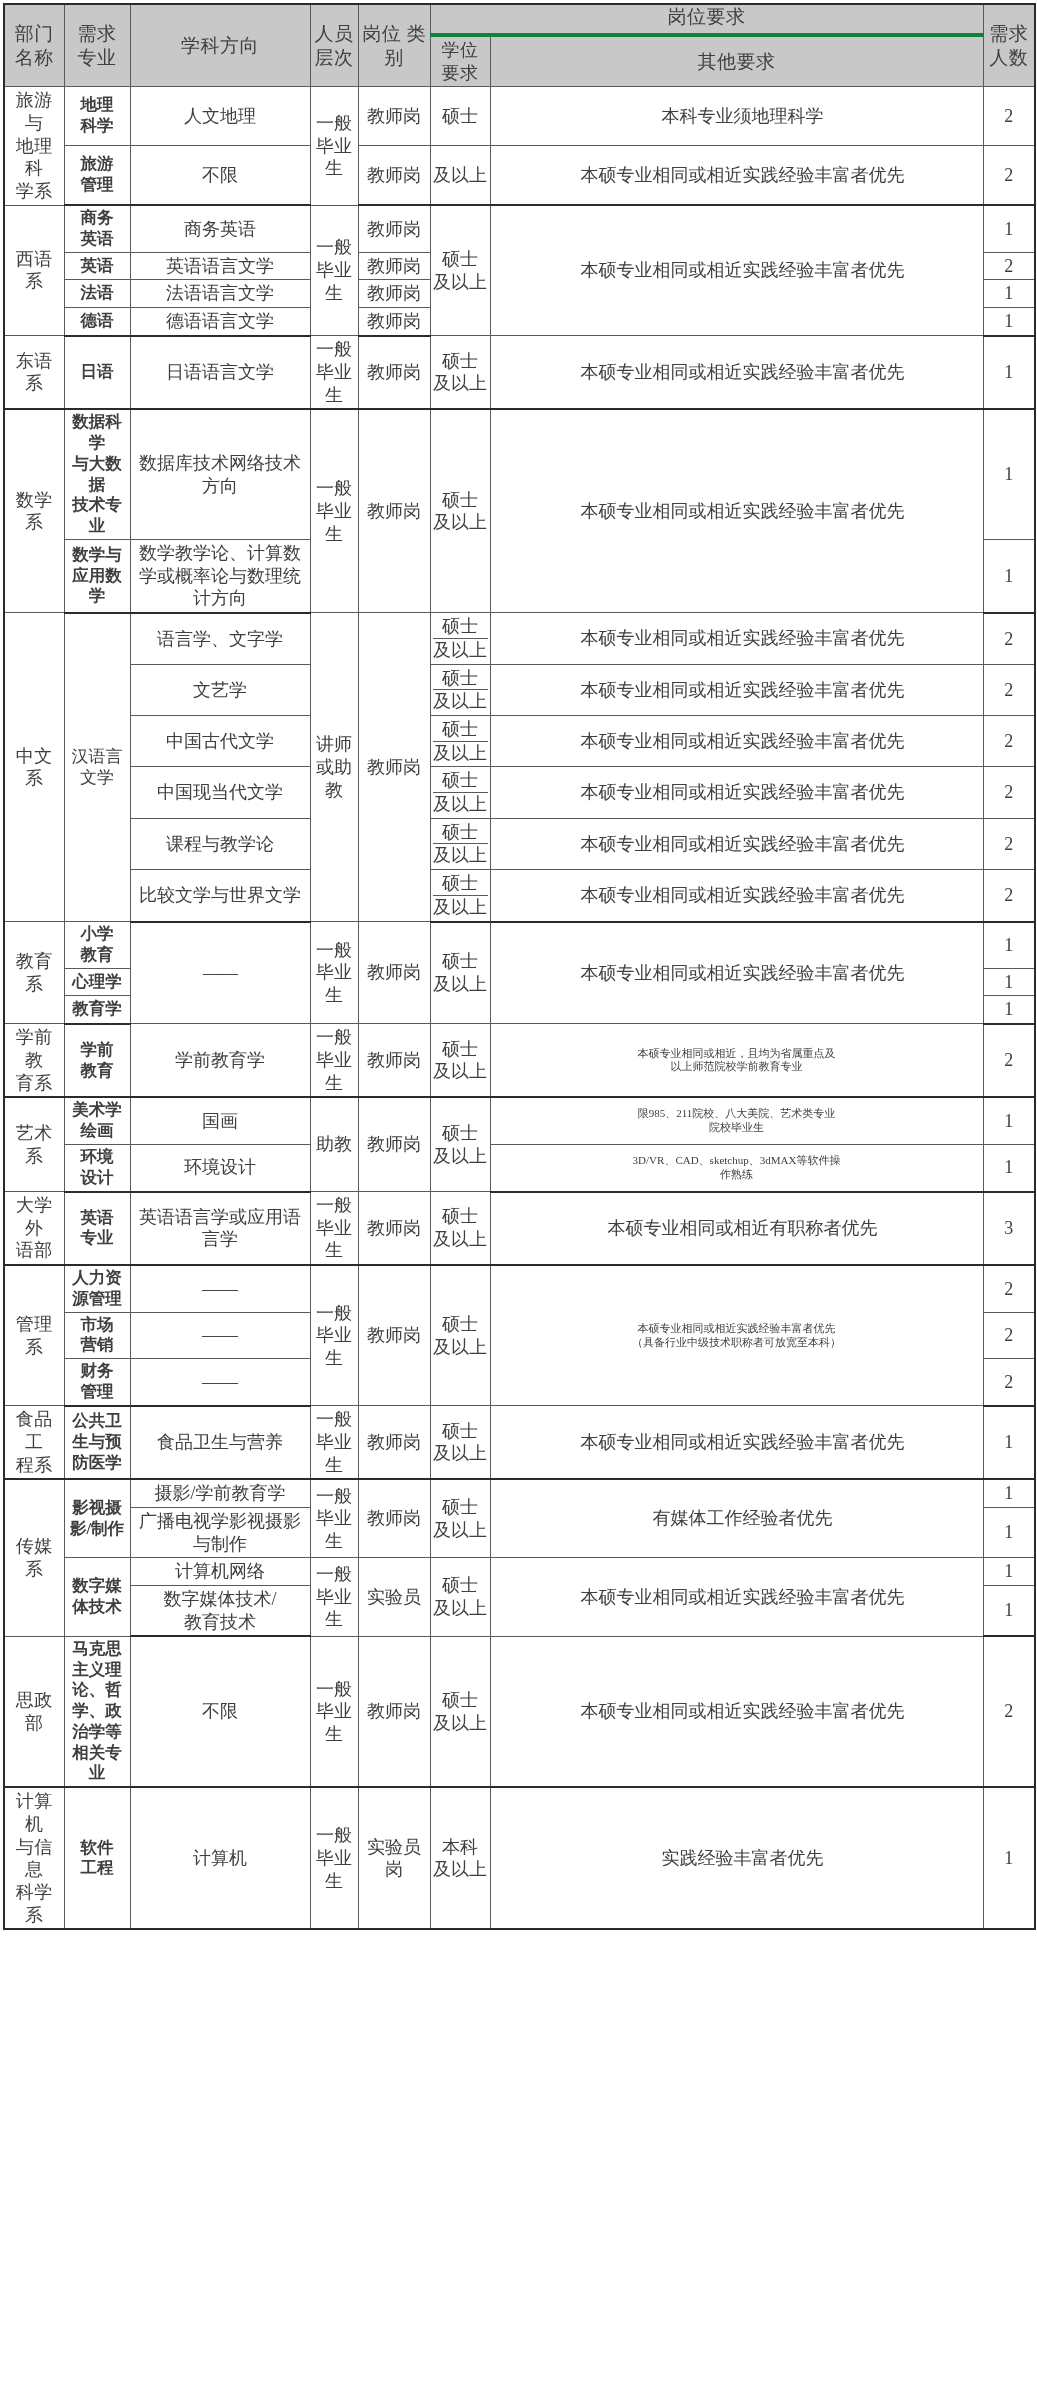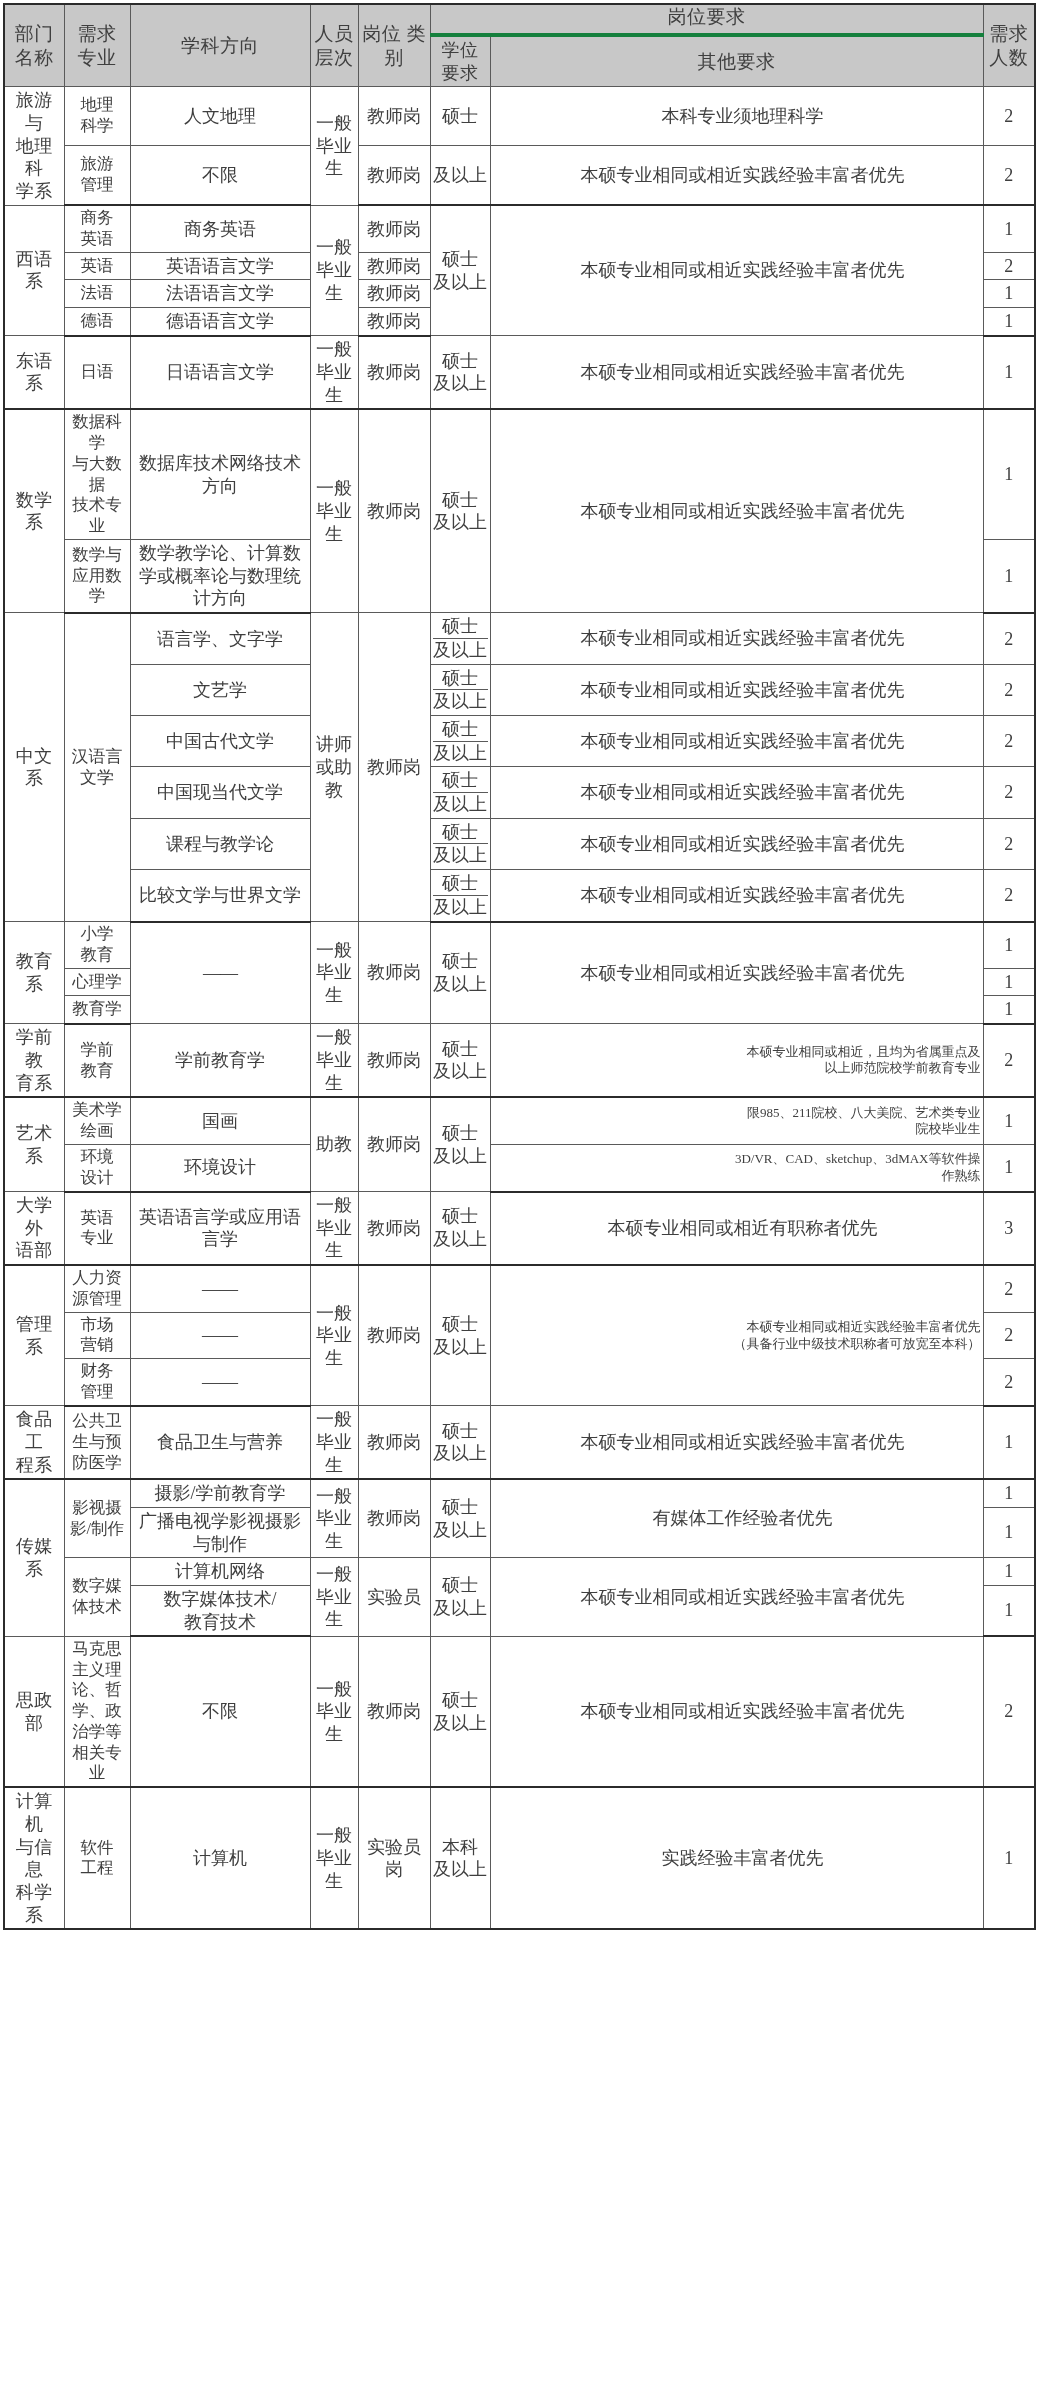--- a/index.html
+++ b/index.html
@@ -51,24 +51,24 @@
     border-bottom: 4px solid #15803d;
     font-family: Liberation Mono, monospace;
   }
   thead th.deg { font-size: 18px; }
   tbody td { font-size: 18px; background: #ffffff; }
   tbody tr td.dept {
     font-size: 18px;
     letter-spacing: 0.5px;
   }
   tbody td.major { font-size: 17px; text-align: center; }
-  tbody td.small { font-size: 16.5px; }
+  tbody td.small { font-size: 16.5px; font-weight: bold; }
   tbody td.dir { font-size: 18px; margin-top: 11px; }
   tbody td.req { font-size: 18px; padding-left: 16px; padding-right: 4px; }
-  tbody td.req2 { font-size: 13px; text-align: right; }
+  tbody td.req2 { font-size: 11px; }
   tbody td.num { font-size: 18px; }
   tbody td.lvl { font-size: 18px; }
   tbody td.deg { font-size: 18px; text-align: center; }
   
   tr.sect-end > td { border-bottom: 2px solid #2b2b2b; }
   td.thickr { border-right: 2px solid #2b2b2b; }
   td.thickl { border-left: 2px solid #2b2b2b; }
   .dash { letter-spacing: -1px; }
   
   col.c-dept  { width: 60px; }

